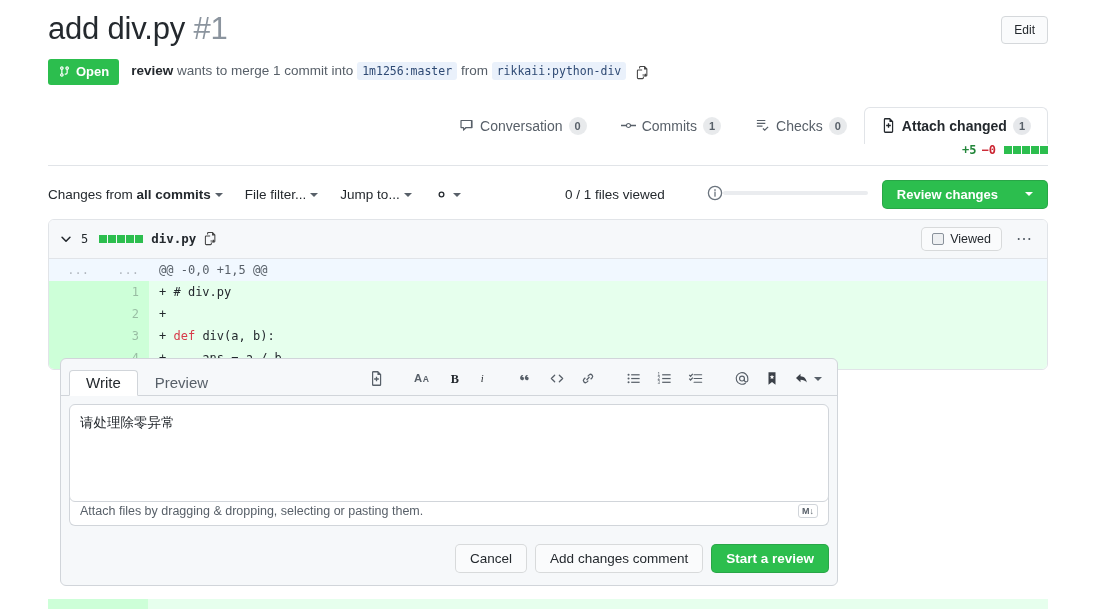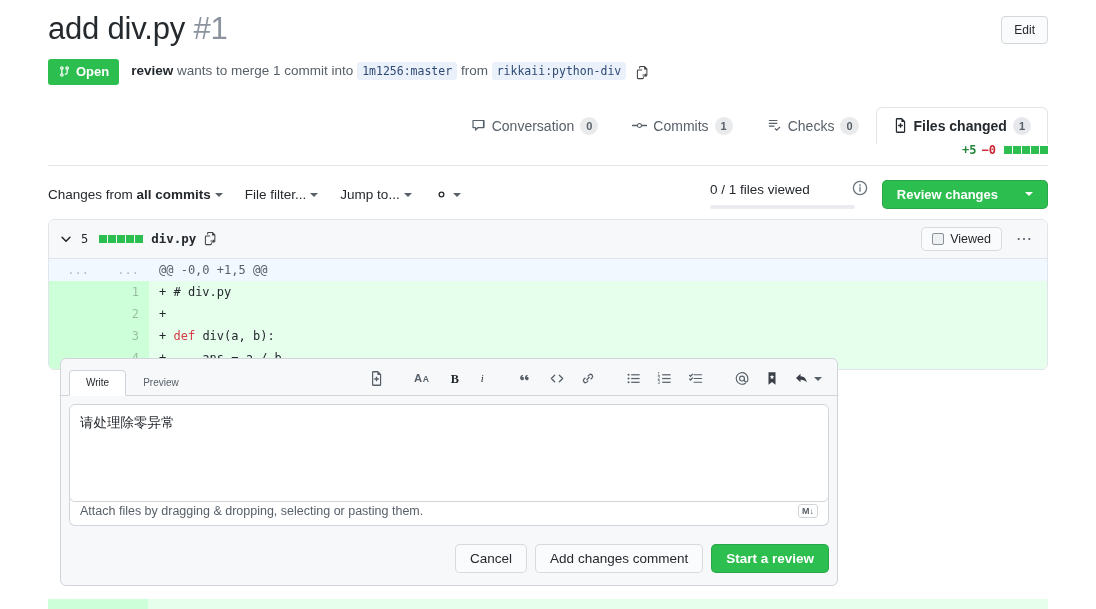--- a/index.html
+++ b/index.html
@@ -65,21 +65,21 @@
   .blk.g { background: #2cbe4e; }
 
   
   .toolbar { margin: 0 48px; display: flex; align-items: center; justify-content: space-between; padding: 14px 0 10px 0; }
   .tb-left { display: flex; align-items: center; gap: 22px; font-size: 13.5px; color: #24292e; }
   .tb-item { cursor: pointer; white-space: nowrap; }
   .tb-item .bold { font-weight: 600; }
   .caret { display: inline-block; width: 0; height: 0; margin-left: 4px; vertical-align: 2px;
            border-left: 4px solid transparent; border-right: 4px solid transparent; border-top: 4px solid #586069; }
   .tb-right { display: flex; align-items: center; gap: 14px; }
-  .viewed-box { display: flex; flex-direction: column; align-items: stretch; }
+  .viewed-box { display: flex; flex-direction: row; align-items: stretch; }
   .viewed-row { display: flex; align-items: center; gap: 42px; font-size: 13.5px; color: #24292e; }
   .progress { height: 4px; background: #eaecef; border-radius: 2px; margin-top: 6px; width: 145px; }
   .review-btn {
     background: #2cbe4e; color: #fff; border: 1px solid rgba(27,31,35,0.15);
     font-size: 13px; font-weight: 600; padding: 6px 14px; border-radius: 5px; cursor: pointer;
     display: flex; align-items: center; gap: 23px;
   }
   .review-btn .caret { border-top-color: #fff; }
 
   
@@ -112,21 +112,21 @@
   .add-row .ln { background: #cdffd8; }
   .add-row .code { background: #e6ffed; padding-left: 10px !important; color: #24292e; white-space: pre; }
   .kw { color: #d73a49; }
   .plus { color: #24292e; }
 
   
   .comment-wrap { position: absolute; left: 60px; top: 358px; width: 778px;
                   background: #f6f8fa; border: 1px solid #d1d5da; border-radius: 6px; padding: 0; }
   .cf-tabs { display: flex; align-items: flex-end; justify-content: space-between; padding: 8px 8px 0 8px; border-bottom: 1px solid #d1d5da; }
   .cf-tablist { display: flex; }
-  .cf-tab { font-size: 10px; padding: 3px 16px; color: #586069; cursor: pointer; margin-bottom: -1px;
+  .cf-tab { font-size: 15px; padding: 3px 16px; color: #586069; cursor: pointer; margin-bottom: -1px;
             border: 1px solid transparent; border-radius: 4px 4px 0 0; line-height: 18px; }
   .cf-tab.active { background: #fff; border-color: #d1d5da; border-bottom-color: #fff; color: #24292e; }
   .cf-icons { display: flex; align-items: center; gap: 1px; padding-bottom: 5px; color: #586069; }
   .ic-btn { padding: 4px 7px; cursor: pointer; display: flex; align-items: center; color: #586069; }
   .ic-sep { width: 14px; }
   .cf-body { background: #f6f8fa; padding: 8px; }
   .cf-textarea {
     width: 100%; height: 98px; resize: none;
     border: 1px solid #d1d5da; border-radius: 6px; background: #fff;
     padding: 8px 10px; font-family: "Liberation Sans", sans-serif; font-size: 13.5px; color: #24292e;
@@ -211,21 +211,21 @@
           <path d="M10.4 13.9 8 11.6l.95-.95 1.45 1.4 3.1-3.1.95.95-4.05 4Z"></path>
         </svg>
         <span>Checks</span>
         <span class="counter">0</span>
       </div>
       <div class="tab active">
         <svg width="15" height="15" viewBox="0 0 16 16" fill="#24292e">
           <path d="M3 1.5A1.5 1.5 0 0 1 4.5 0h5L13 3.5v11a1.5 1.5 0 0 1-1.5 1.5h-7A1.5 1.5 0 0 1 3 14.5v-13Zm1.3.2v12.6a.2.2 0 0 0 .2.2h7a.2.2 0 0 0 .2-.2V4.3H9V1.7H4.5a.2.2 0 0 0-.2.2Z"></path>
           <path d="M7.3 5.5h1.4v1.8h1.8v1.4H8.7v1.8H7.3V8.7H5.5V7.3h1.8V5.5Z"></path>
         </svg>
-        <span>Files changed</span>
+        <span>Attach changed</span>
         <span class="counter">1</span>
       </div>
     </div>
     <div class="diffstat-head">
       <span class="add-num">+5</span>
       <span class="del-num">−0</span>
       <span class="blocks">
         <i class="blk g"></i>
           <i class="blk g"></i>
           <i class="blk g"></i>

